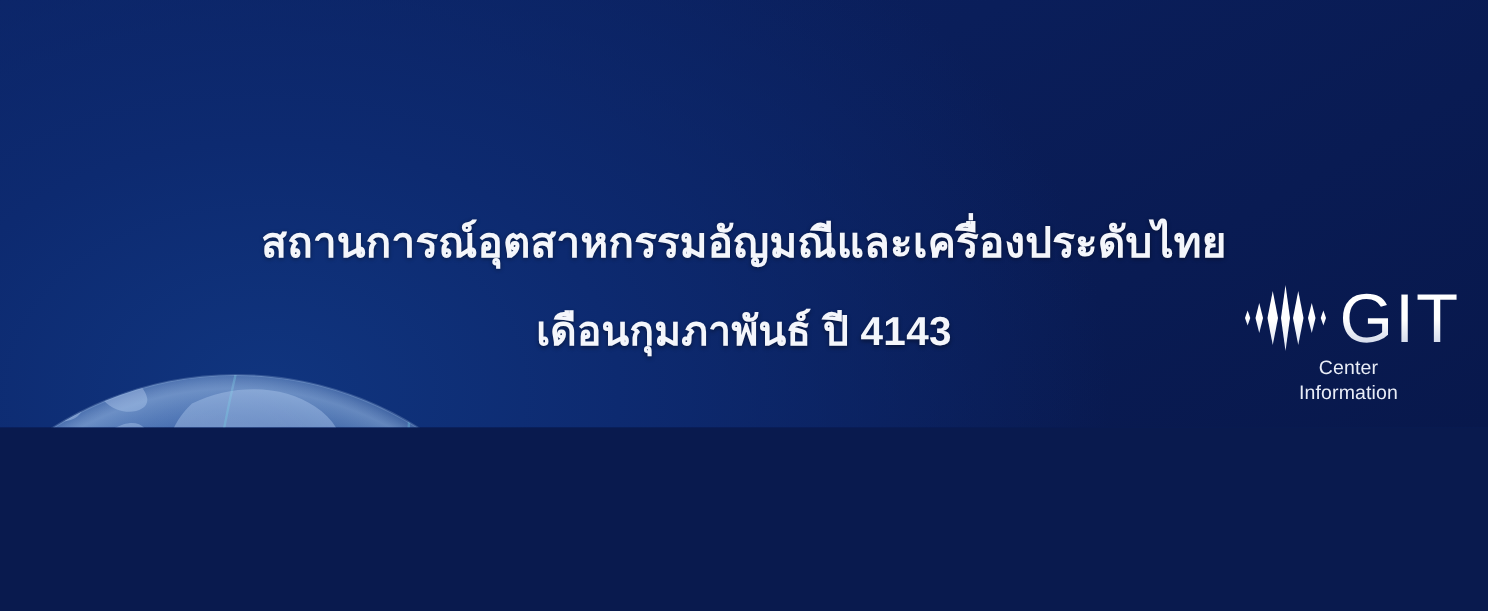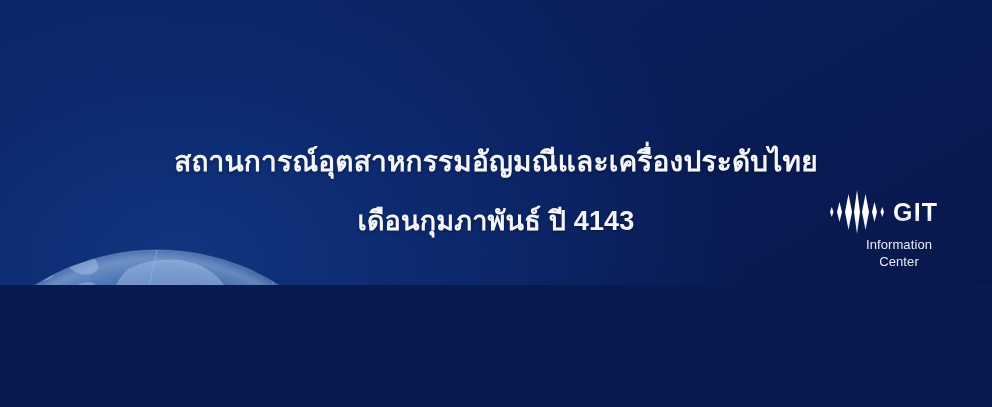--- a/index.html
+++ b/index.html
@@ -71,22 +71,22 @@
     height: 50px;
   }
   .logo-mark {
     width: 62px;
     height: 46px;
     flex: 0 0 auto;
     margin-right: 5px;
   }
   .logo-mark svg { display: block; width: 100%; height: 100%; }
   .logo-word {
-    font-size: 25px;
-    font-weight: 700;
+    font-size: 46px;
+    font-weight: 400;
     letter-spacing: 1.2px;
     line-height: 1;
     background: linear-gradient(180deg, #ffffff 0%, #ffffff 52%, #c3cde4 100%);
     -webkit-background-clip: text;
     background-clip: text;
     color: #ffffff;
     -webkit-text-fill-color: transparent;
     text-shadow: none;
   }
   .logo-sub {
@@ -248,18 +248,18 @@
             <polygon points="56,46 62,2  68,46 62,90"></polygon>
             <polygon points="72,46 79,10 86,46 79,82"></polygon>
             <polygon points="92,46 97,26 102,46 97,66"></polygon>
             <polygon points="109,46 112.5,36 116,46 112.5,56"></polygon>
           </g>
         </svg>
       </span>
       <span class="logo-word">GIT</span>
     </div>
     <div class="logo-sub">
+      <div class="logo-sub-line">Center</div>
       <div class="logo-sub-line">Information</div>
-      <div class="logo-sub-line">Center</div>
     </div>
   </div>
 
 </div>
 
 </body></html>

